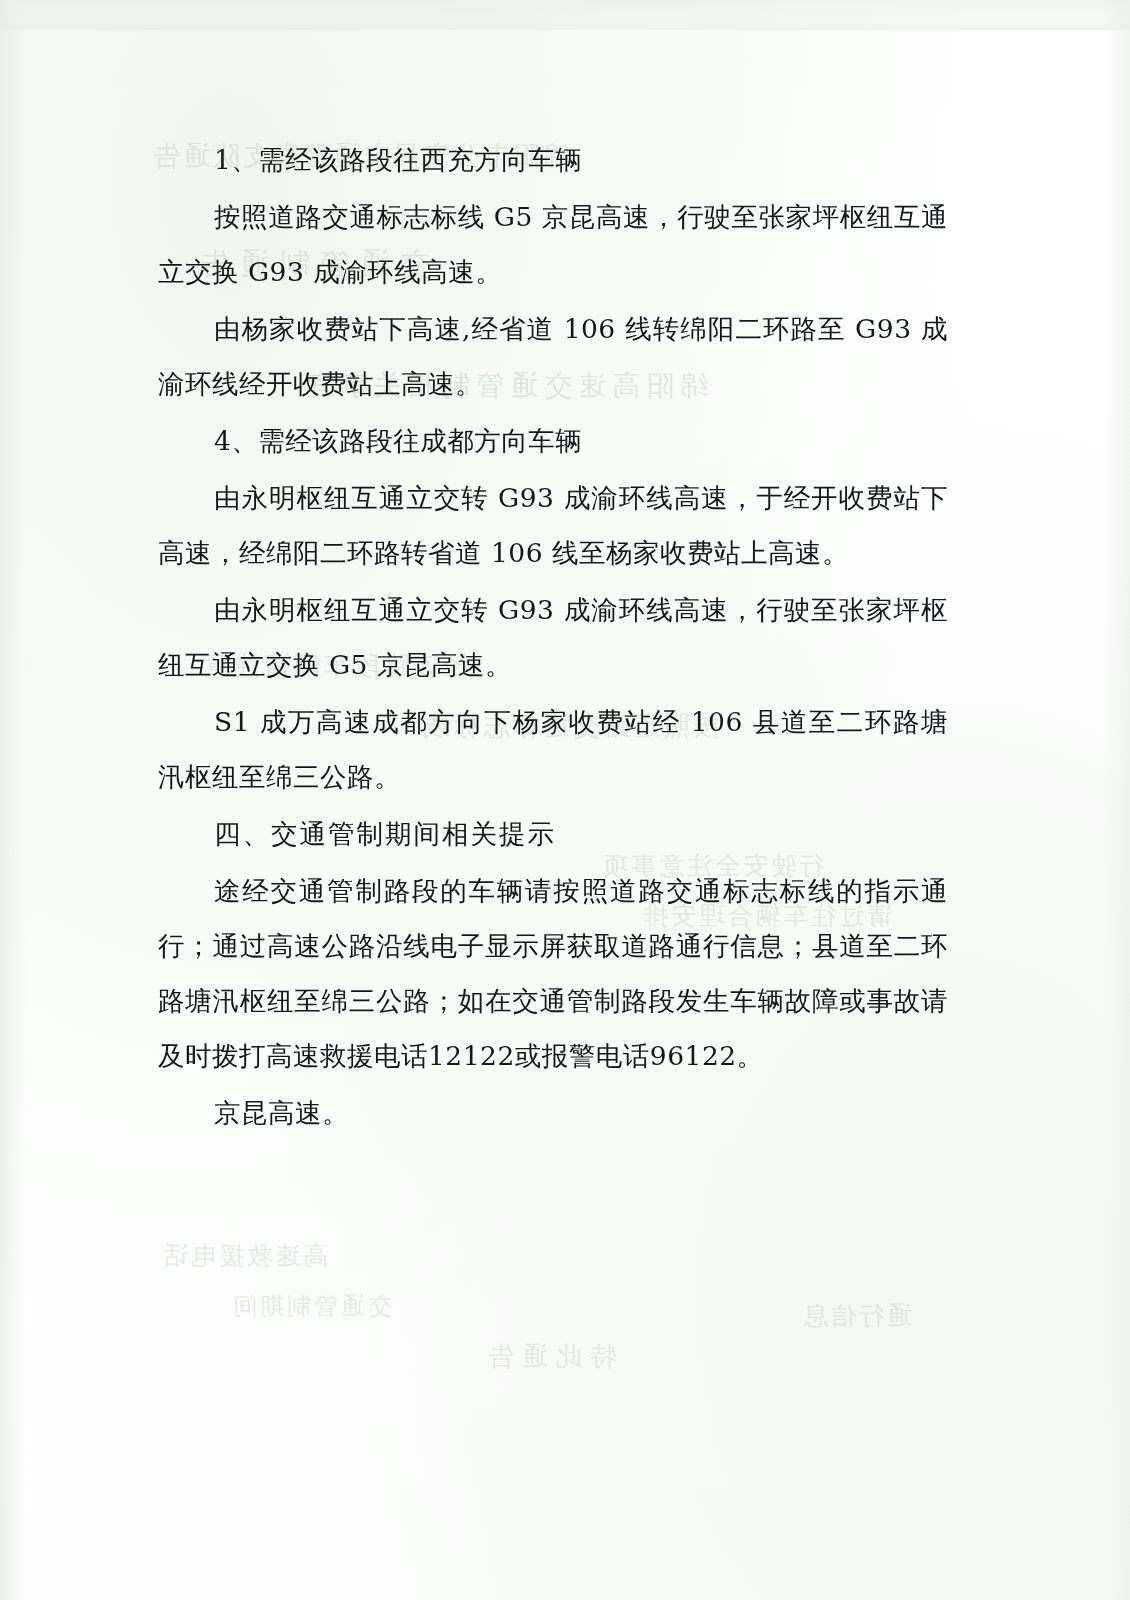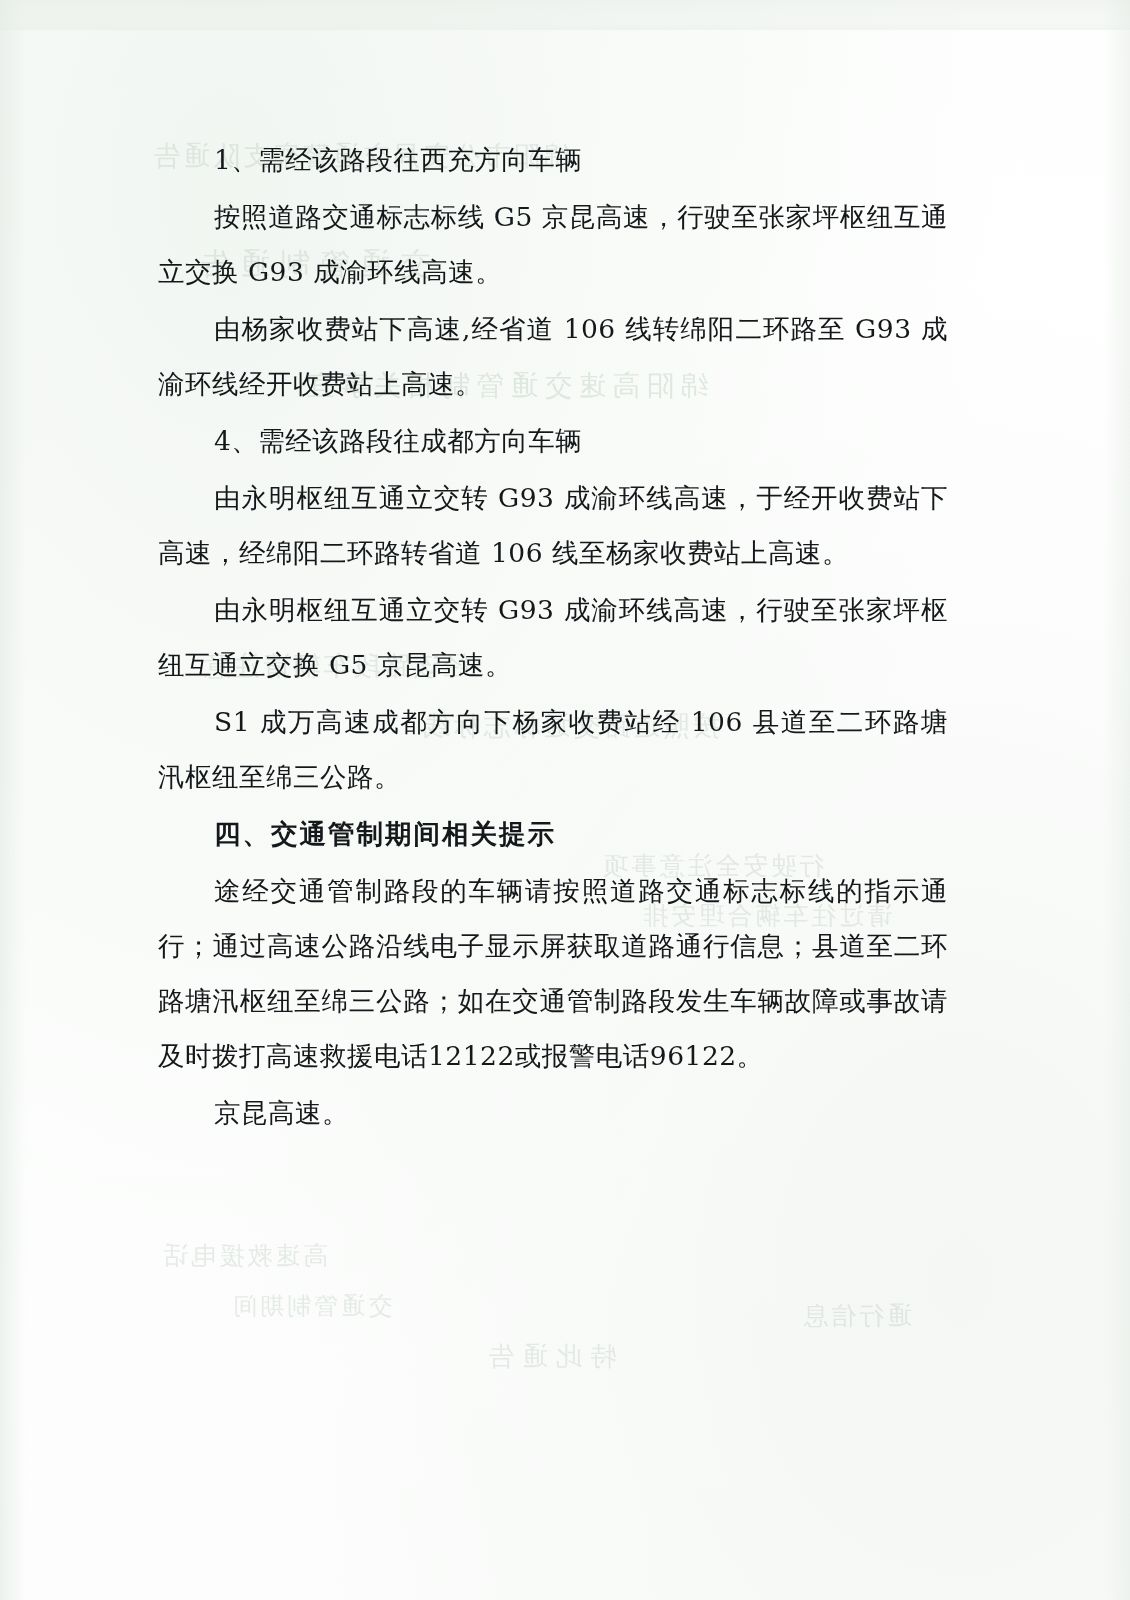--- a/index.html
+++ b/index.html
@@ -47,21 +47,21 @@
     text-justify: inter-ideograph;
     color: #15181a;
   }
 
   .indent {
     text-indent: 56px;
   }
 
   .heading {
     text-indent: 56px;
-    font-weight: bold;
+    font-weight: normal;
     letter-spacing: 2px;
   }
 
   
   .ghost {
     position: absolute;
     color: rgba(120, 150, 125, 0.17);
     font-family: "DejaVu Serif", "Liberation Serif", serif;
     font-size: 27px;
     line-height: 52px;

